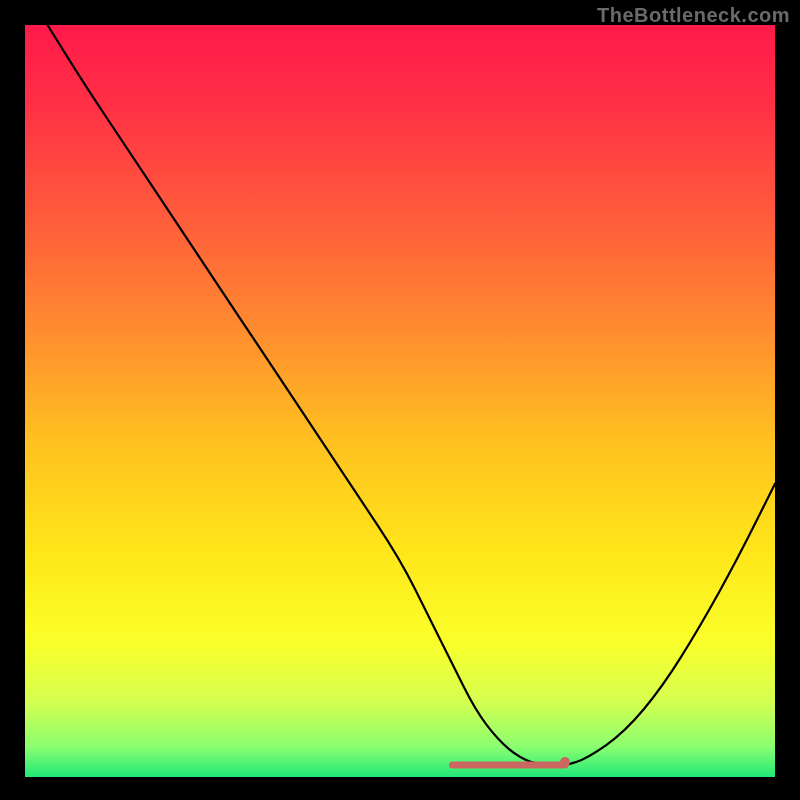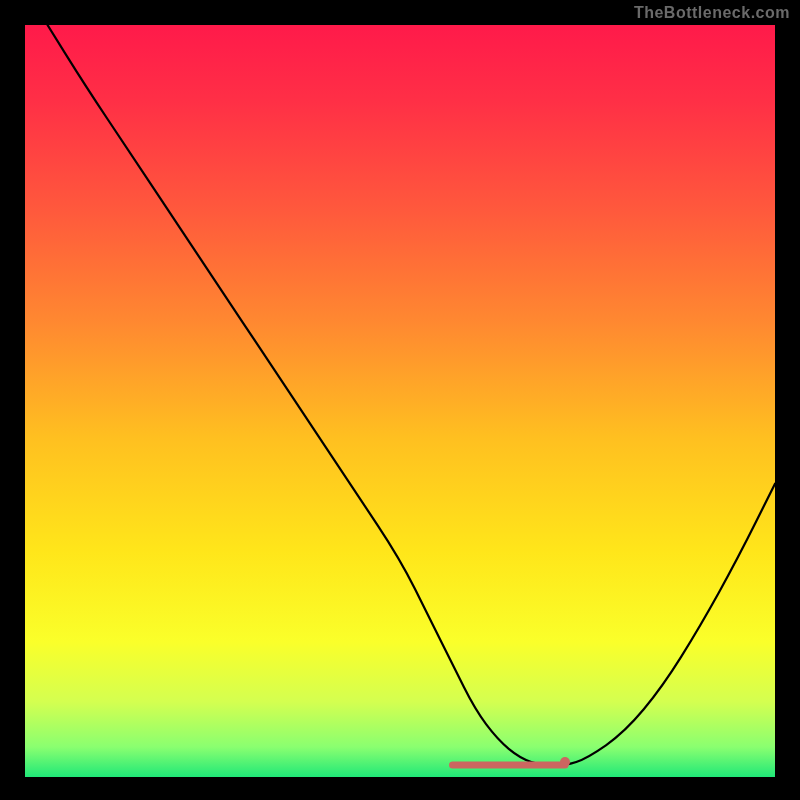--- a/index.html
+++ b/index.html
@@ -8,21 +8,21 @@
     position: relative;
     width: 800px;
     height: 800px;
     background: #000;
   }
   .watermark {
     position: absolute;
     top: 4px;
     right: 10px;
     font-family: Arial, Helvetica, sans-serif;
-    font-size: 16px;
+    font-size: 20px;
     font-weight: bold;
     color: #6a6a6a;
     letter-spacing: 0.5px;
     z-index: 10;
   }
   .plot {
     position: absolute;
     display: block;
   }
 </style>

